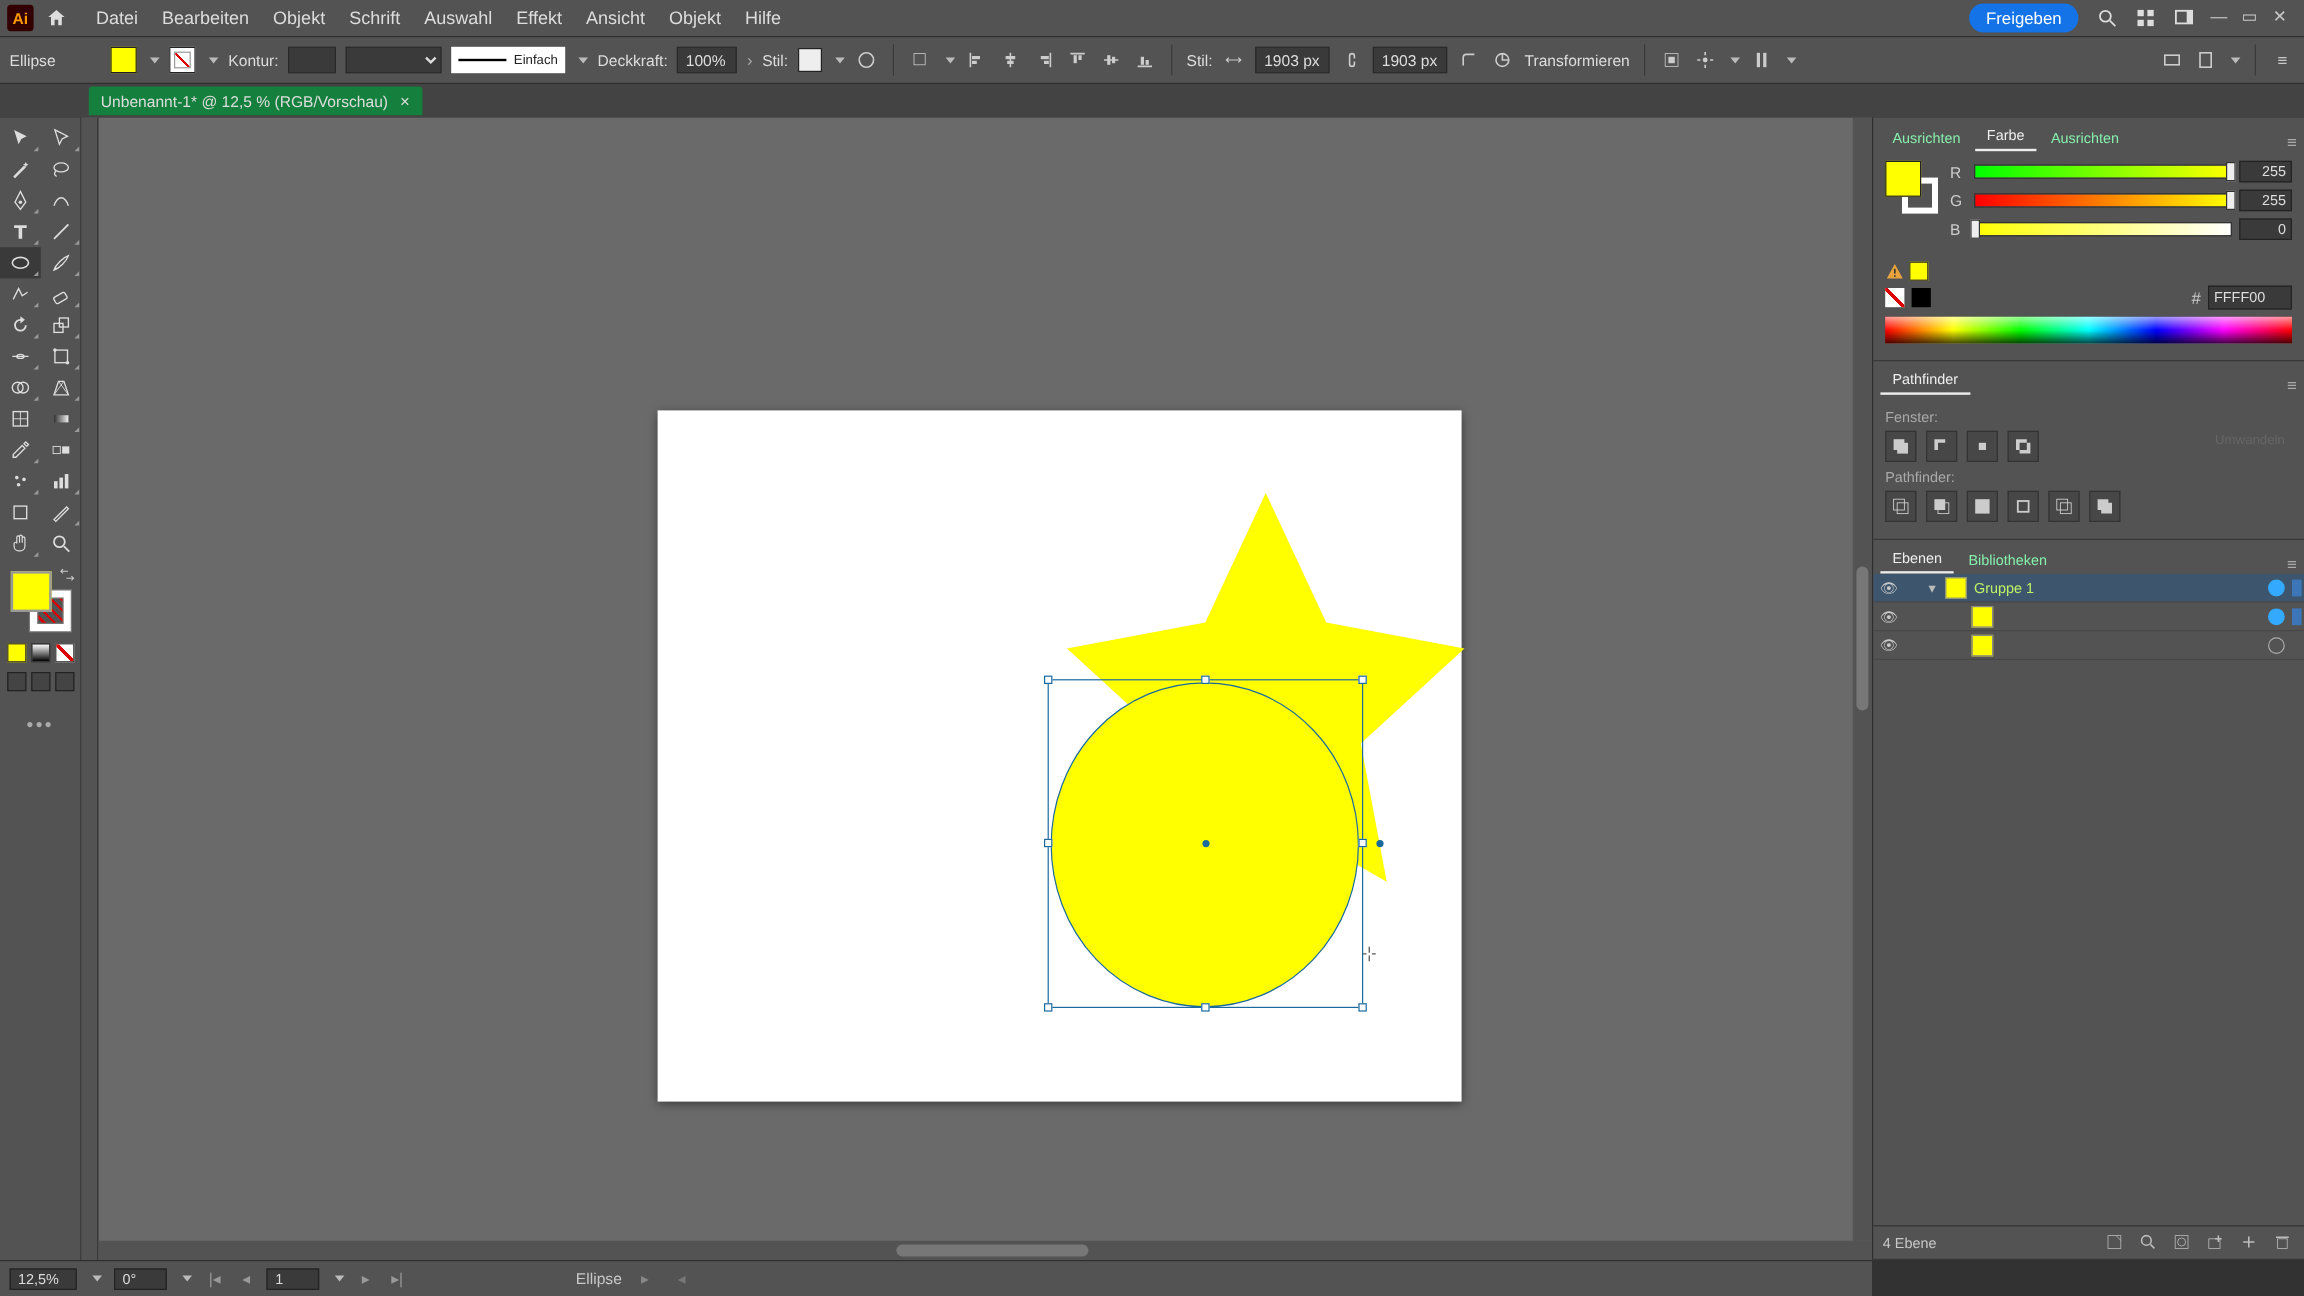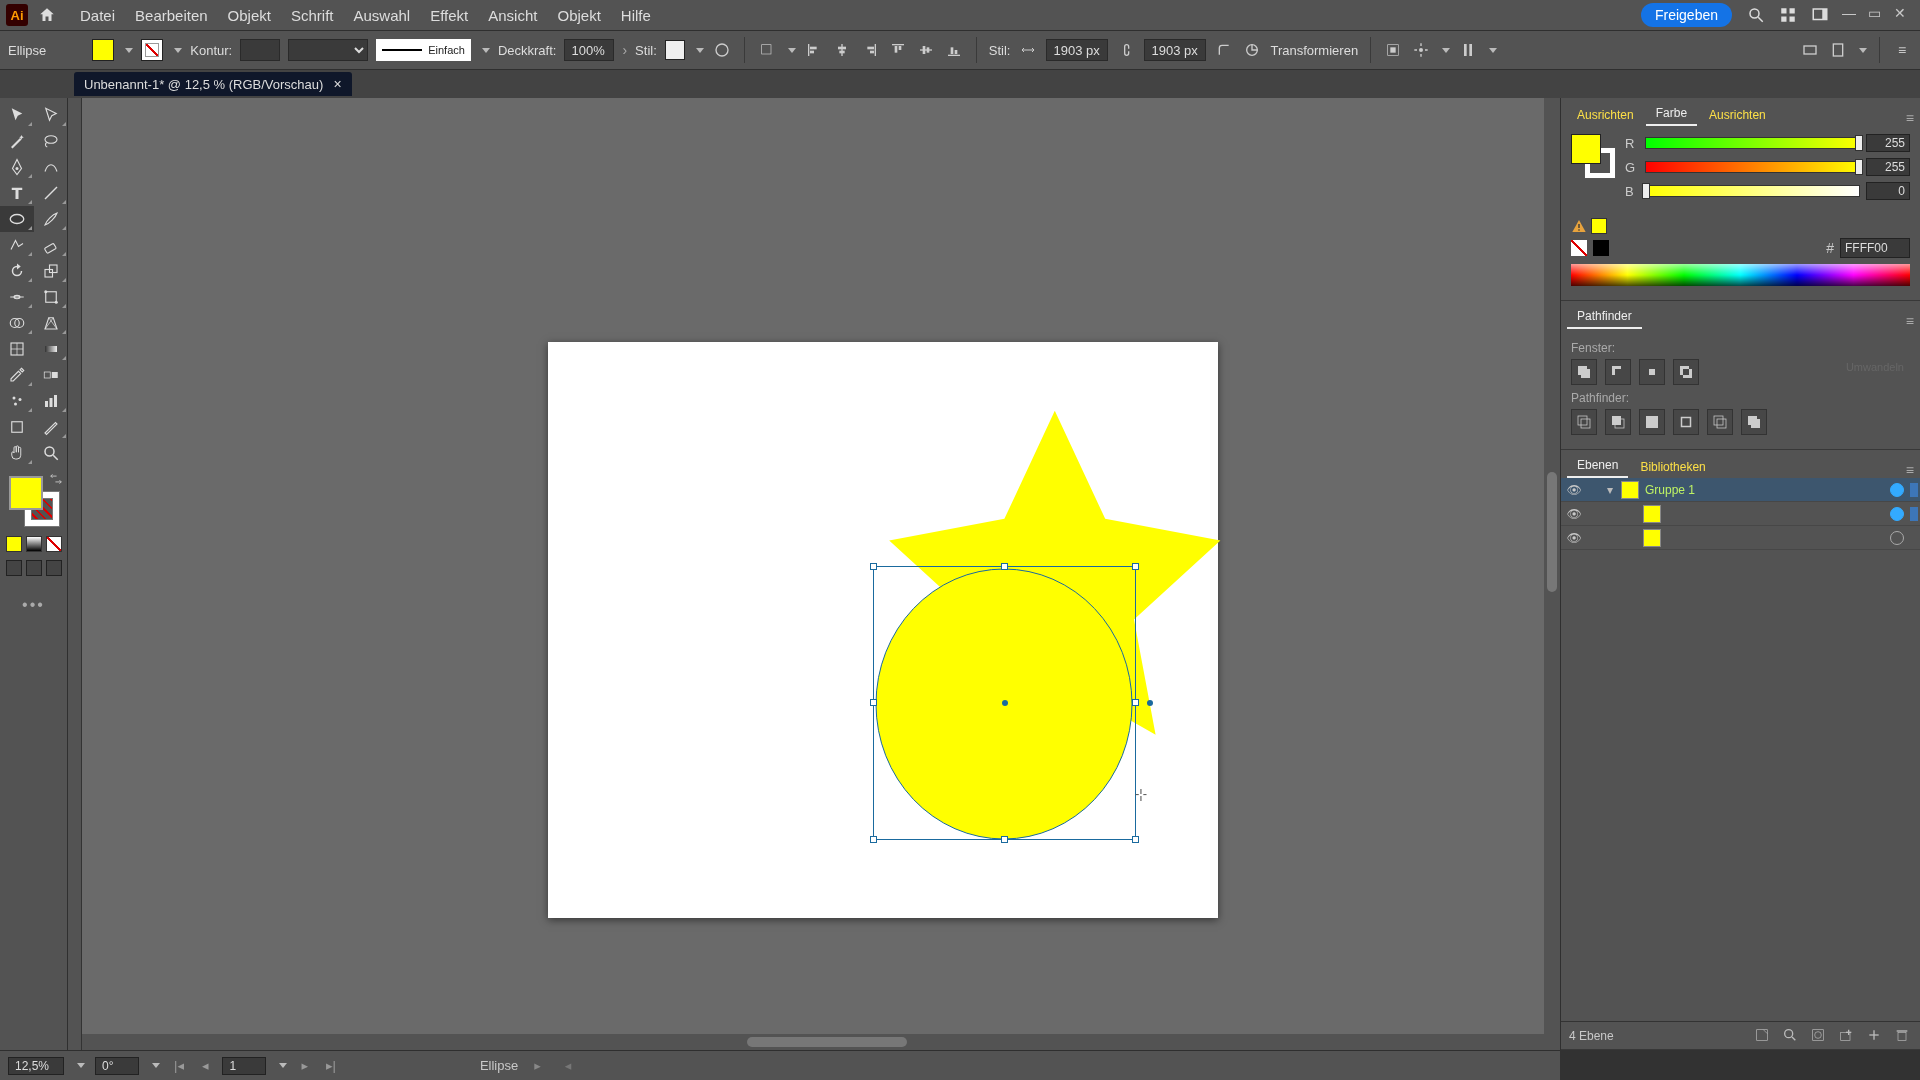--- a/index.html
+++ b/index.html
@@ -23,21 +23,21 @@
 .swatch{width:22px;height:22px;border:1px solid #222;}
 .dd-arrow{width:0;height:0;border-left:4px solid transparent;border-right:4px solid transparent;border-top:5px solid #bbb;margin-left:3px;}
 .ctrl-input{background:#3a3a3a;border:1px solid #2a2a2a;color:#ddd;padding:2px 6px;font-size:13px;width:58px;height:22px;}
 .sep{width:1px;height:26px;background:#3a3a3a;margin:0 4px;}
 .align-ic{width:20px;height:20px;cursor:pointer;display:flex;align-items:center;justify-content:center;}
 .align-ic svg{width:16px;height:16px;fill:#ccc;}
 .ctrlbar .flexsp{flex:1;}
 
 
 .tabrow{height:28px;background:#434343;display:flex;align-items:center;padding-left:74px;}
-.doctab{background:#0f172a;height:24px;display:flex;align-items:center;padding:0 10px;font-size:13px;color:#ddd;gap:10px;border-radius:3px 3px 0 0;}
+.doctab{background:#15803d;height:24px;display:flex;align-items:center;padding:0 10px;font-size:13px;color:#ddd;gap:10px;border-radius:3px 3px 0 0;}
 .doctab .x{cursor:pointer;font-size:14px;}
 
 
 .workrow{position:absolute;top:98px;bottom:30px;left:0;right:0;display:flex;}
 
 
 .toolbox{width:68px;background:#535353;border-right:1px solid #2f2f2f;padding-top:4px;position:relative;}
 .toolgrid{display:grid;grid-template-columns:1fr 1fr;gap:0;}
 .tool{width:34px;height:26px;display:flex;align-items:center;justify-content:center;cursor:pointer;position:relative;}
 .tool.active{background:#3a3a3a;}
@@ -62,21 +62,21 @@
 .handle{position:absolute;width:7px;height:7px;background:#fff;border:1px solid #1a6a9e;}
 .anchor{position:absolute;width:6px;height:6px;background:#1a6a9e;border-radius:50%;}
 .scrollbar-h{position:absolute;bottom:0;left:14px;right:0;height:16px;background:#535353;}
 .scrollbar-v{position:absolute;right:0;top:0;bottom:16px;width:16px;background:#535353;}
 .sb-thumb{position:absolute;background:#777;border-radius:6px;}
 
 
 .panels{width:360px;background:#535353;border-left:1px solid #2f2f2f;display:flex;flex-direction:column;overflow:hidden;}
 .panel{border-bottom:1px solid #383838;padding-bottom:8px;}
 .panel-tabs{display:flex;height:28px;align-items:flex-end;padding-left:6px;gap:2px;}
-.ptab{padding:4px 10px;font-size:12px;color:#fde047;cursor:pointer;}
+.ptab{padding:4px 10px;font-size:12px;color:#86efac;cursor:pointer;}
 .ptab.active{color:#eee;border-bottom:2px solid #eee;text-align:center;}
 .panel-menu{margin-left:auto;margin-right:6px;cursor:pointer;font-size:14px;color:#aaa;}
 .color-panel-body{padding:8px 10px;display:flex;gap:10px;}
 .cp-swatches{position:relative;width:44px;height:44px;}
 .cp-fill{position:absolute;left:0;top:0;width:30px;height:30px;background:#ffff00;border:1px solid #222;}
 .cp-stroke{position:absolute;right:0;bottom:0;width:30px;height:30px;border:5px solid #fff;box-shadow:0 0 0 1px #555;}
 .sliders{flex:1;}
 .slider-row{display:flex;align-items:center;gap:6px;margin-bottom:6px;}
 .slider-row .lab{width:14px;font-size:13px;color:#ccc;}
 .slider-track{flex:1;height:12px;position:relative;border:1px solid #333;}

